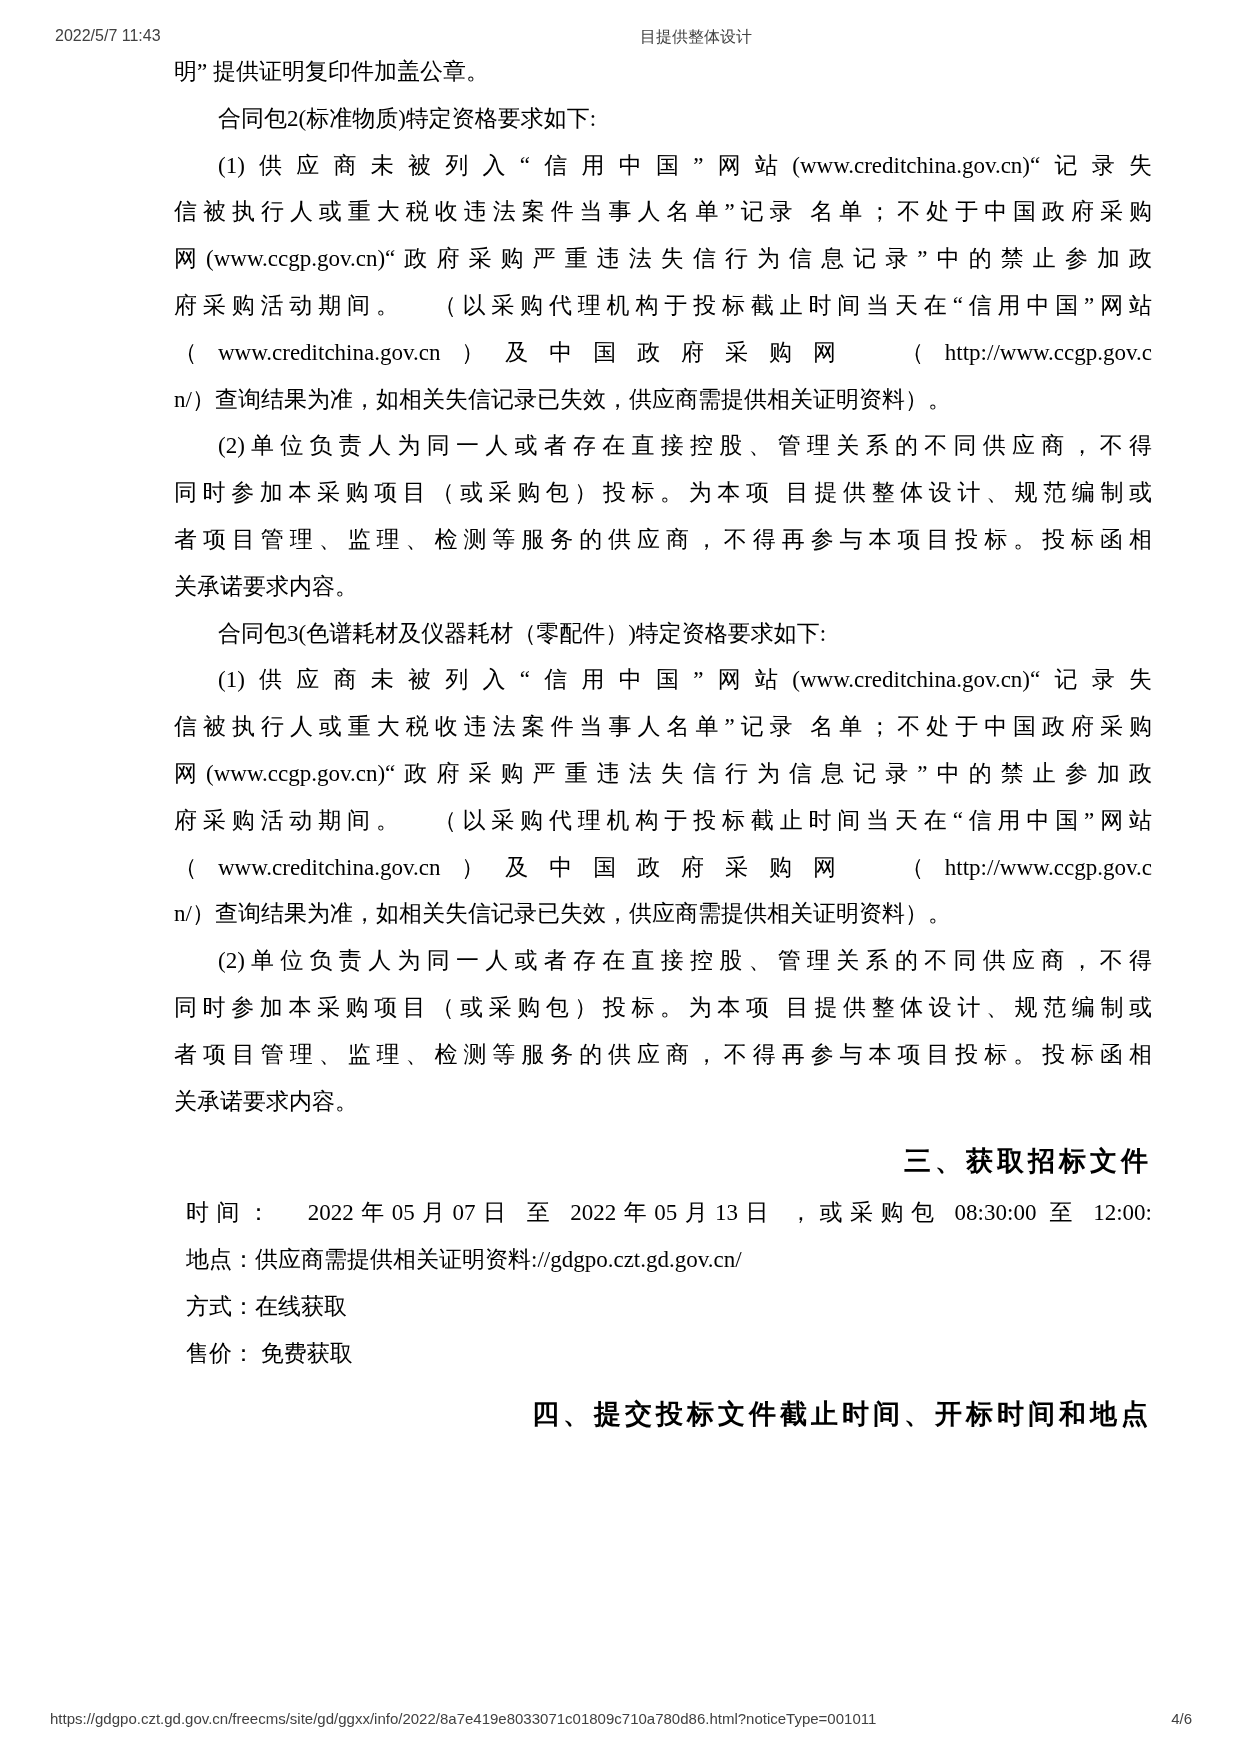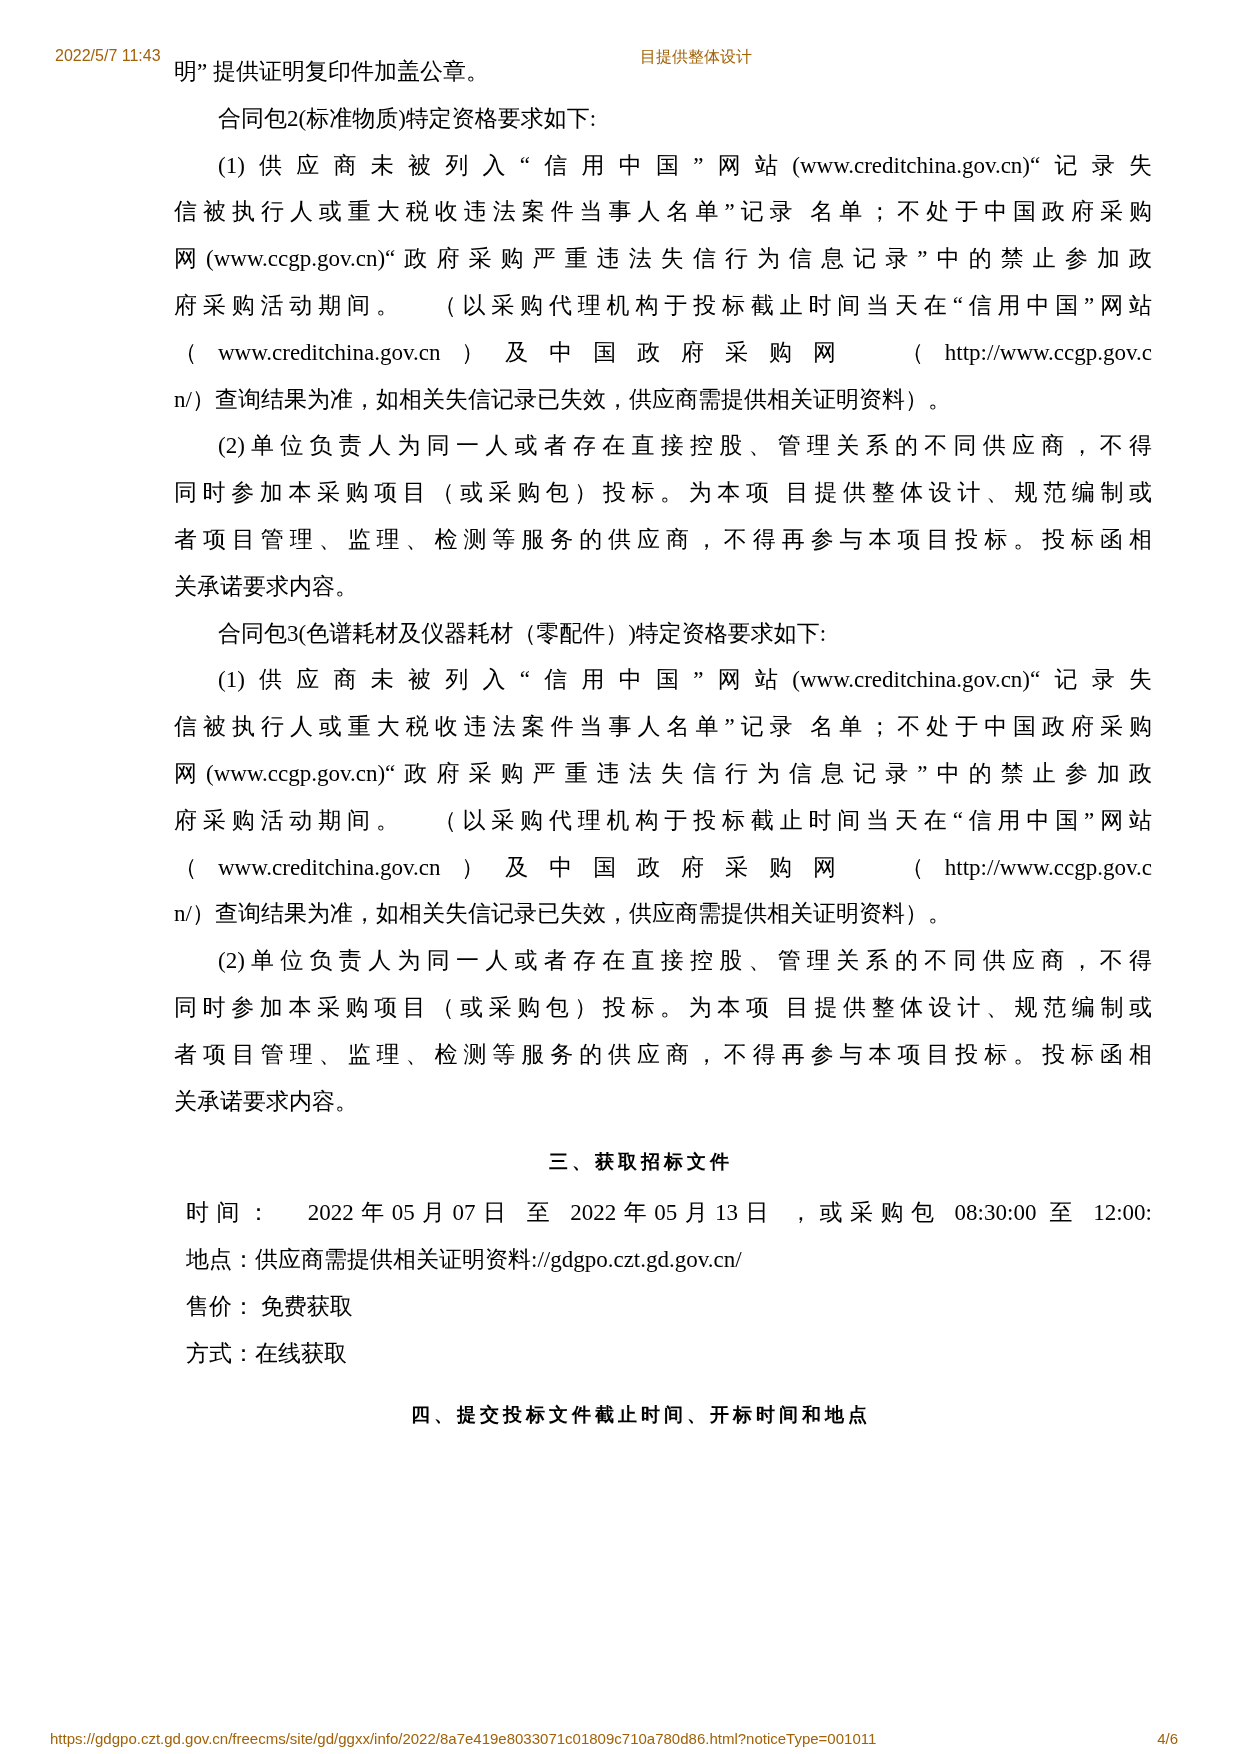--- a/index.html
+++ b/index.html
@@ -12,25 +12,24 @@
     width: 1240px;
     height: 1754px;
     background: #ffffff;
     color: #000000;
     font-family: "Liberation Serif", serif;
     overflow: hidden;
   }
   
   .print-header, .print-footer {
     position: absolute;
-    left: 0; right: 14px;
+    left: 0; right: 0;
     font-family: "Liberation Sans", sans-serif;
     font-size: 16px;
-    color: #a16207;
-    margin-top: 20px;
+    color: #404040;
   }
   .print-header { top: 27px; height: 22px; }
   .print-header .dt    { position: absolute; left: 55px;  top: 0; }
   .print-header .title { position: absolute; left: 640px; top: 0; }
   .print-footer { top: 1710px; height: 22px; font-size: 15px; }
   .print-footer .url { position: absolute; left: 50px; top: 0; }
   .print-footer .pg  { position: absolute; right: 48px; top: 0; }
   
   .doc {
     position: absolute;
@@ -42,25 +41,25 @@
     margin-left: 20px;
   }
   .ln { white-space: pre-wrap; text-align: left; }
   .m  { margin-left: 44px; }           
   .ind   { text-indent: 44px; }        
   .ind56 { text-indent: 56px; }        
   .j  { text-align: justify; text-align-last: justify; }
   .heading {
     font-family: Liberation Sans, sans-serif;
     font-weight: bold;
-    font-size: 19px;
+    font-size: 27px;
     line-height: 57px;
     letter-spacing: 4px;
     margin-top: 8px;
-    text-align: center;
+    text-align: right;
   }
 </style>
 </head>
 <body>
 
 <div class="page">
 
   <div class="print-header">
     <span class="dt">2022/5/7 11:43</span>
     <span class="title">目提供整体设计</span>
@@ -86,22 +85,22 @@
       <div class="ln m j">府采购活动期间。　（以采购代理机构于投标截止时间当天在“信用中国”网站</div>
       <div class="ln m j">（www.creditchina.gov.cn）及中国政府采购网　（http://www.ccgp.gov.c</div>
       <div class="ln m">n/）查询结果为准，如相关失信记录已失效，供应商需提供相关证明资料）。</div>
       <div class="ln m j ind">(2)单位负责人为同一人或者存在直接控股、管理关系的不同供应商，不得</div>
       <div class="ln m j">同时参加本采购项目（或采购包）投标。为本项 目提供整体设计、规范编制或</div>
       <div class="ln m j">者项目管理、监理、检测等服务的供应商，不得再参与本项目投标。投标函相</div>
       <div class="ln m">关承诺要求内容。</div>
       <div class="ln heading">三、获取招标文件</div>
       <div class="ln j ind56">时间：　2022年05月07日 至 2022年05月13日 ，或采购包 08:30:00 至 12:00:</div>
       <div class="ln ind56">地点：供应商需提供相关证明资料://gdgpo.czt.gd.gov.cn/</div>
+      <div class="ln ind56">方式：在线获取</div>
       <div class="ln ind56">售价： 免费获取</div>
-      <div class="ln ind56">方式：在线获取</div>
       <div class="ln heading">四、提交投标文件截止时间、开标时间和地点</div>
     </div>
 
   <div class="print-footer">
     <span class="url">https://gdgpo.czt.gd.gov.cn/freecms/site/gd/ggxx/info/2022/8a7e419e8033071c01809c710a780d86.html?noticeType=001011</span>
     <span class="pg">4/6</span>
   </div>
 
 </div>
 

